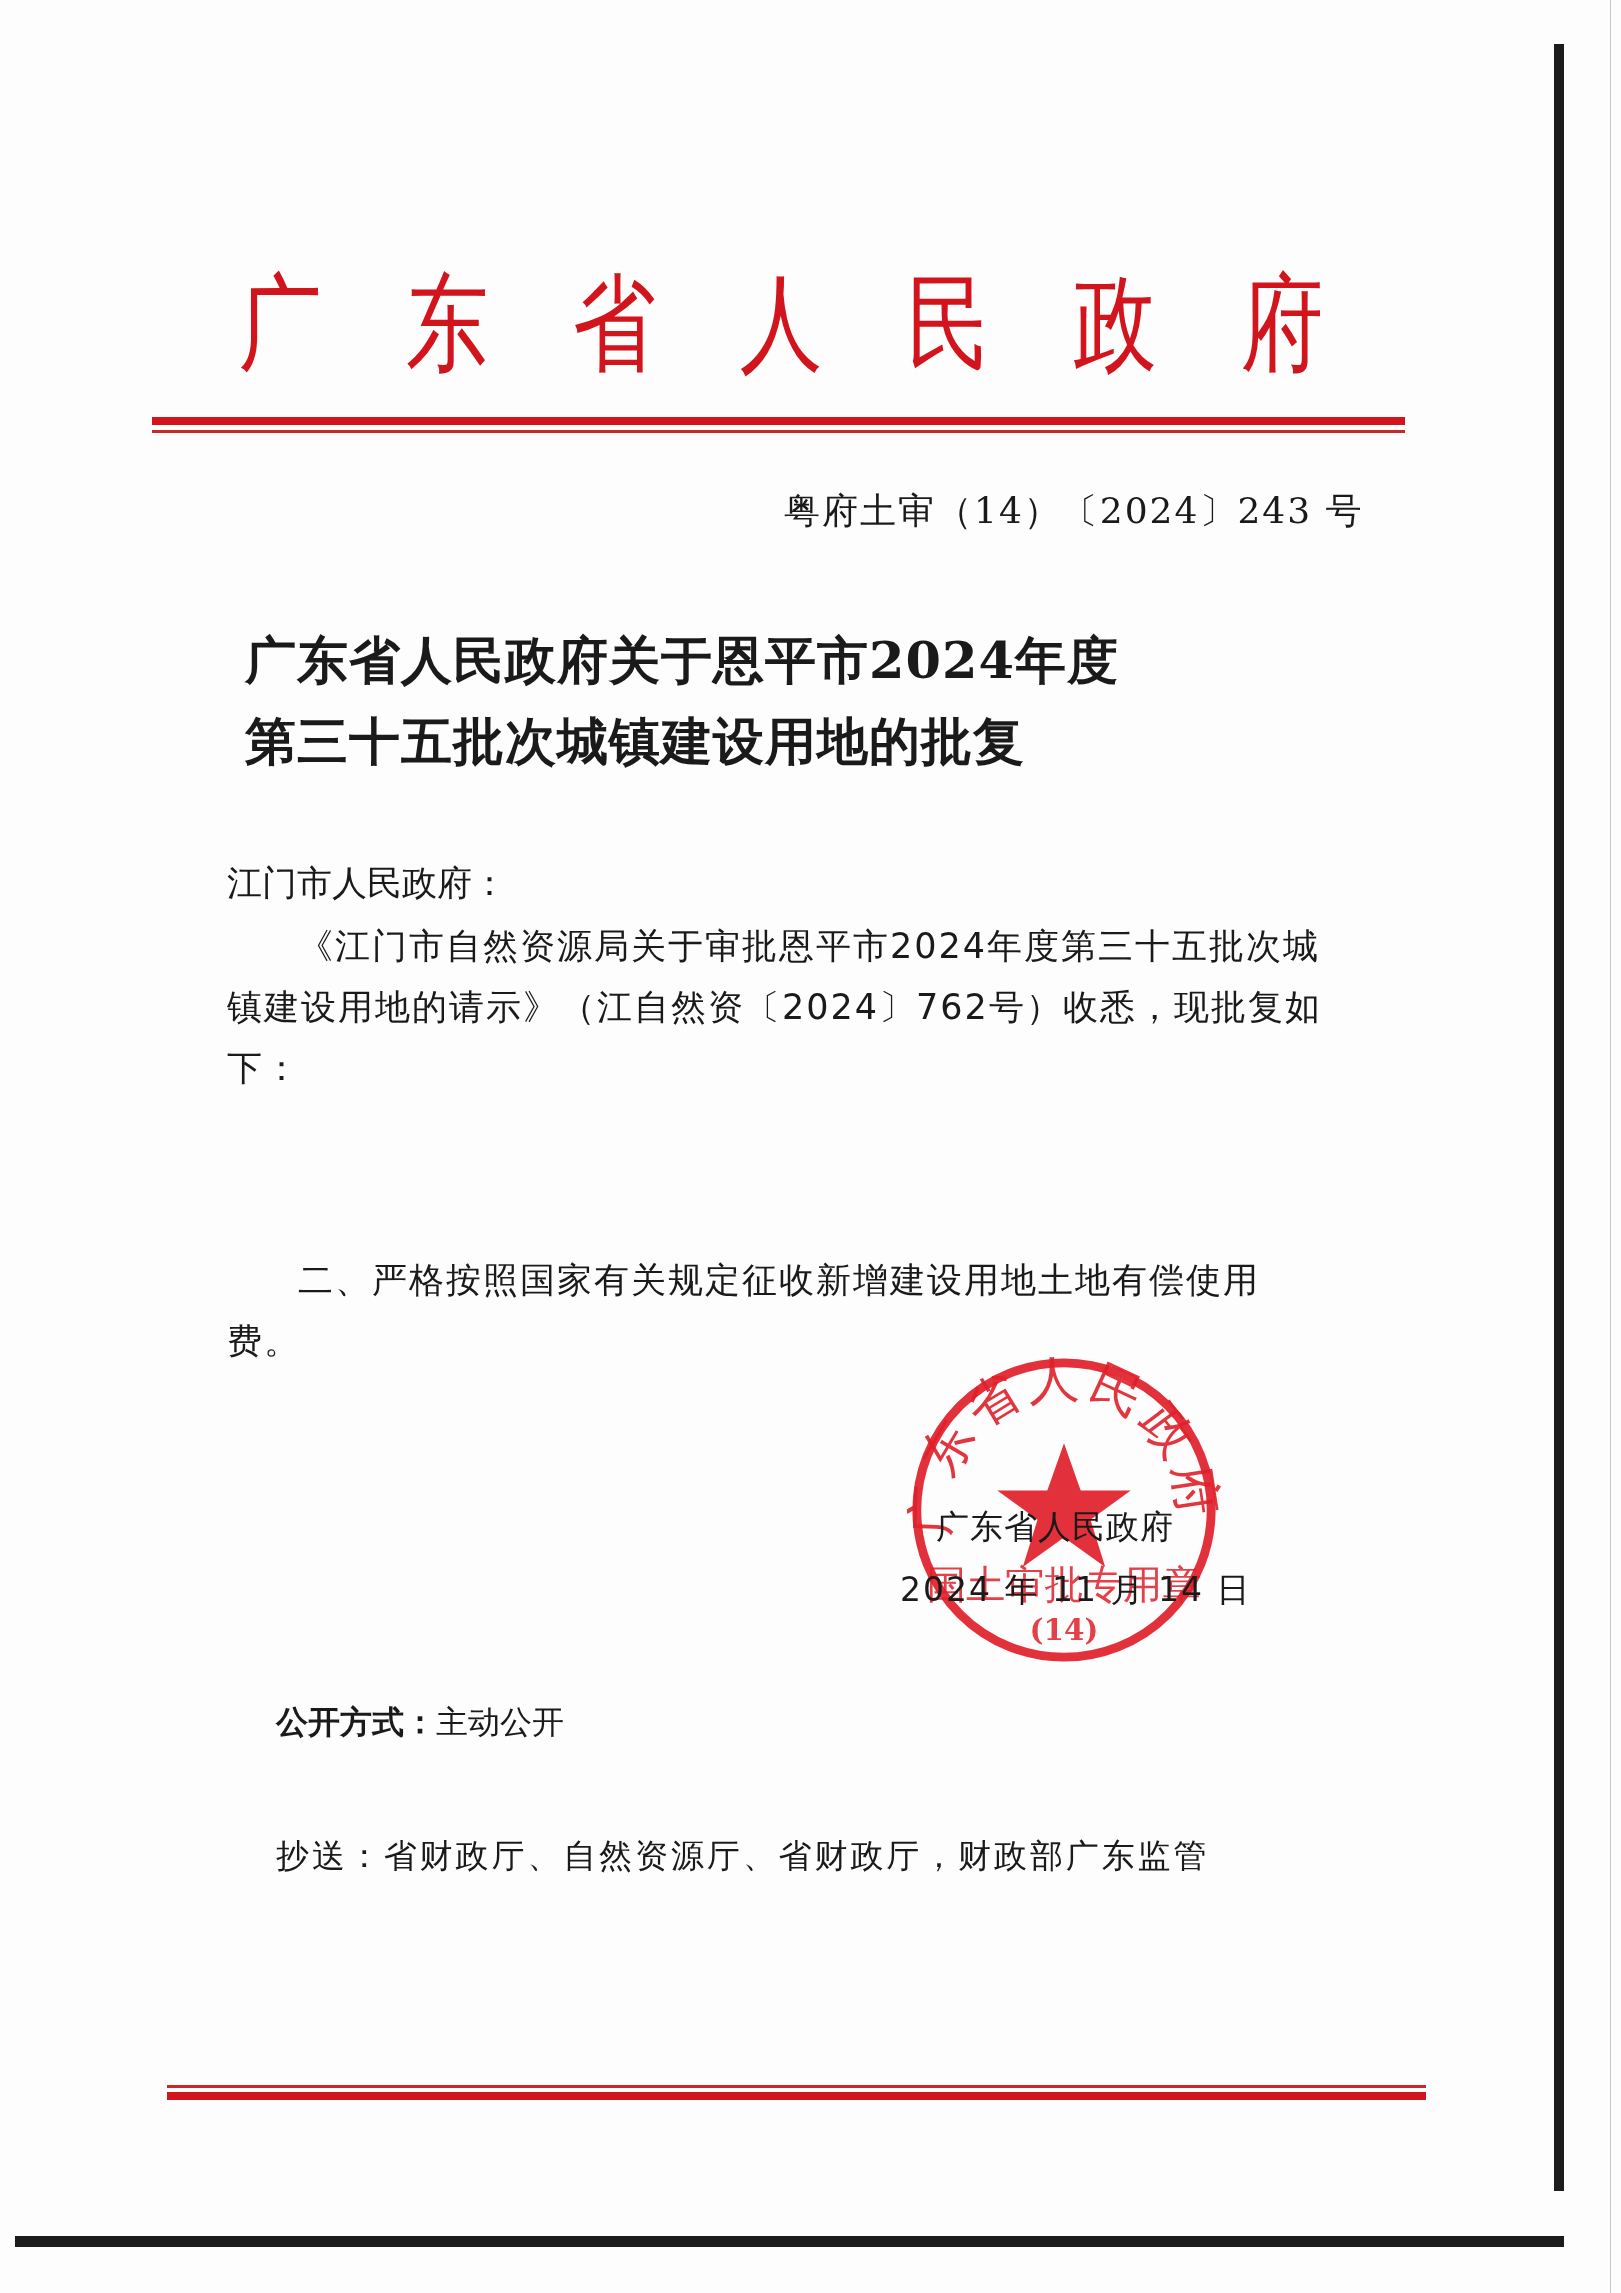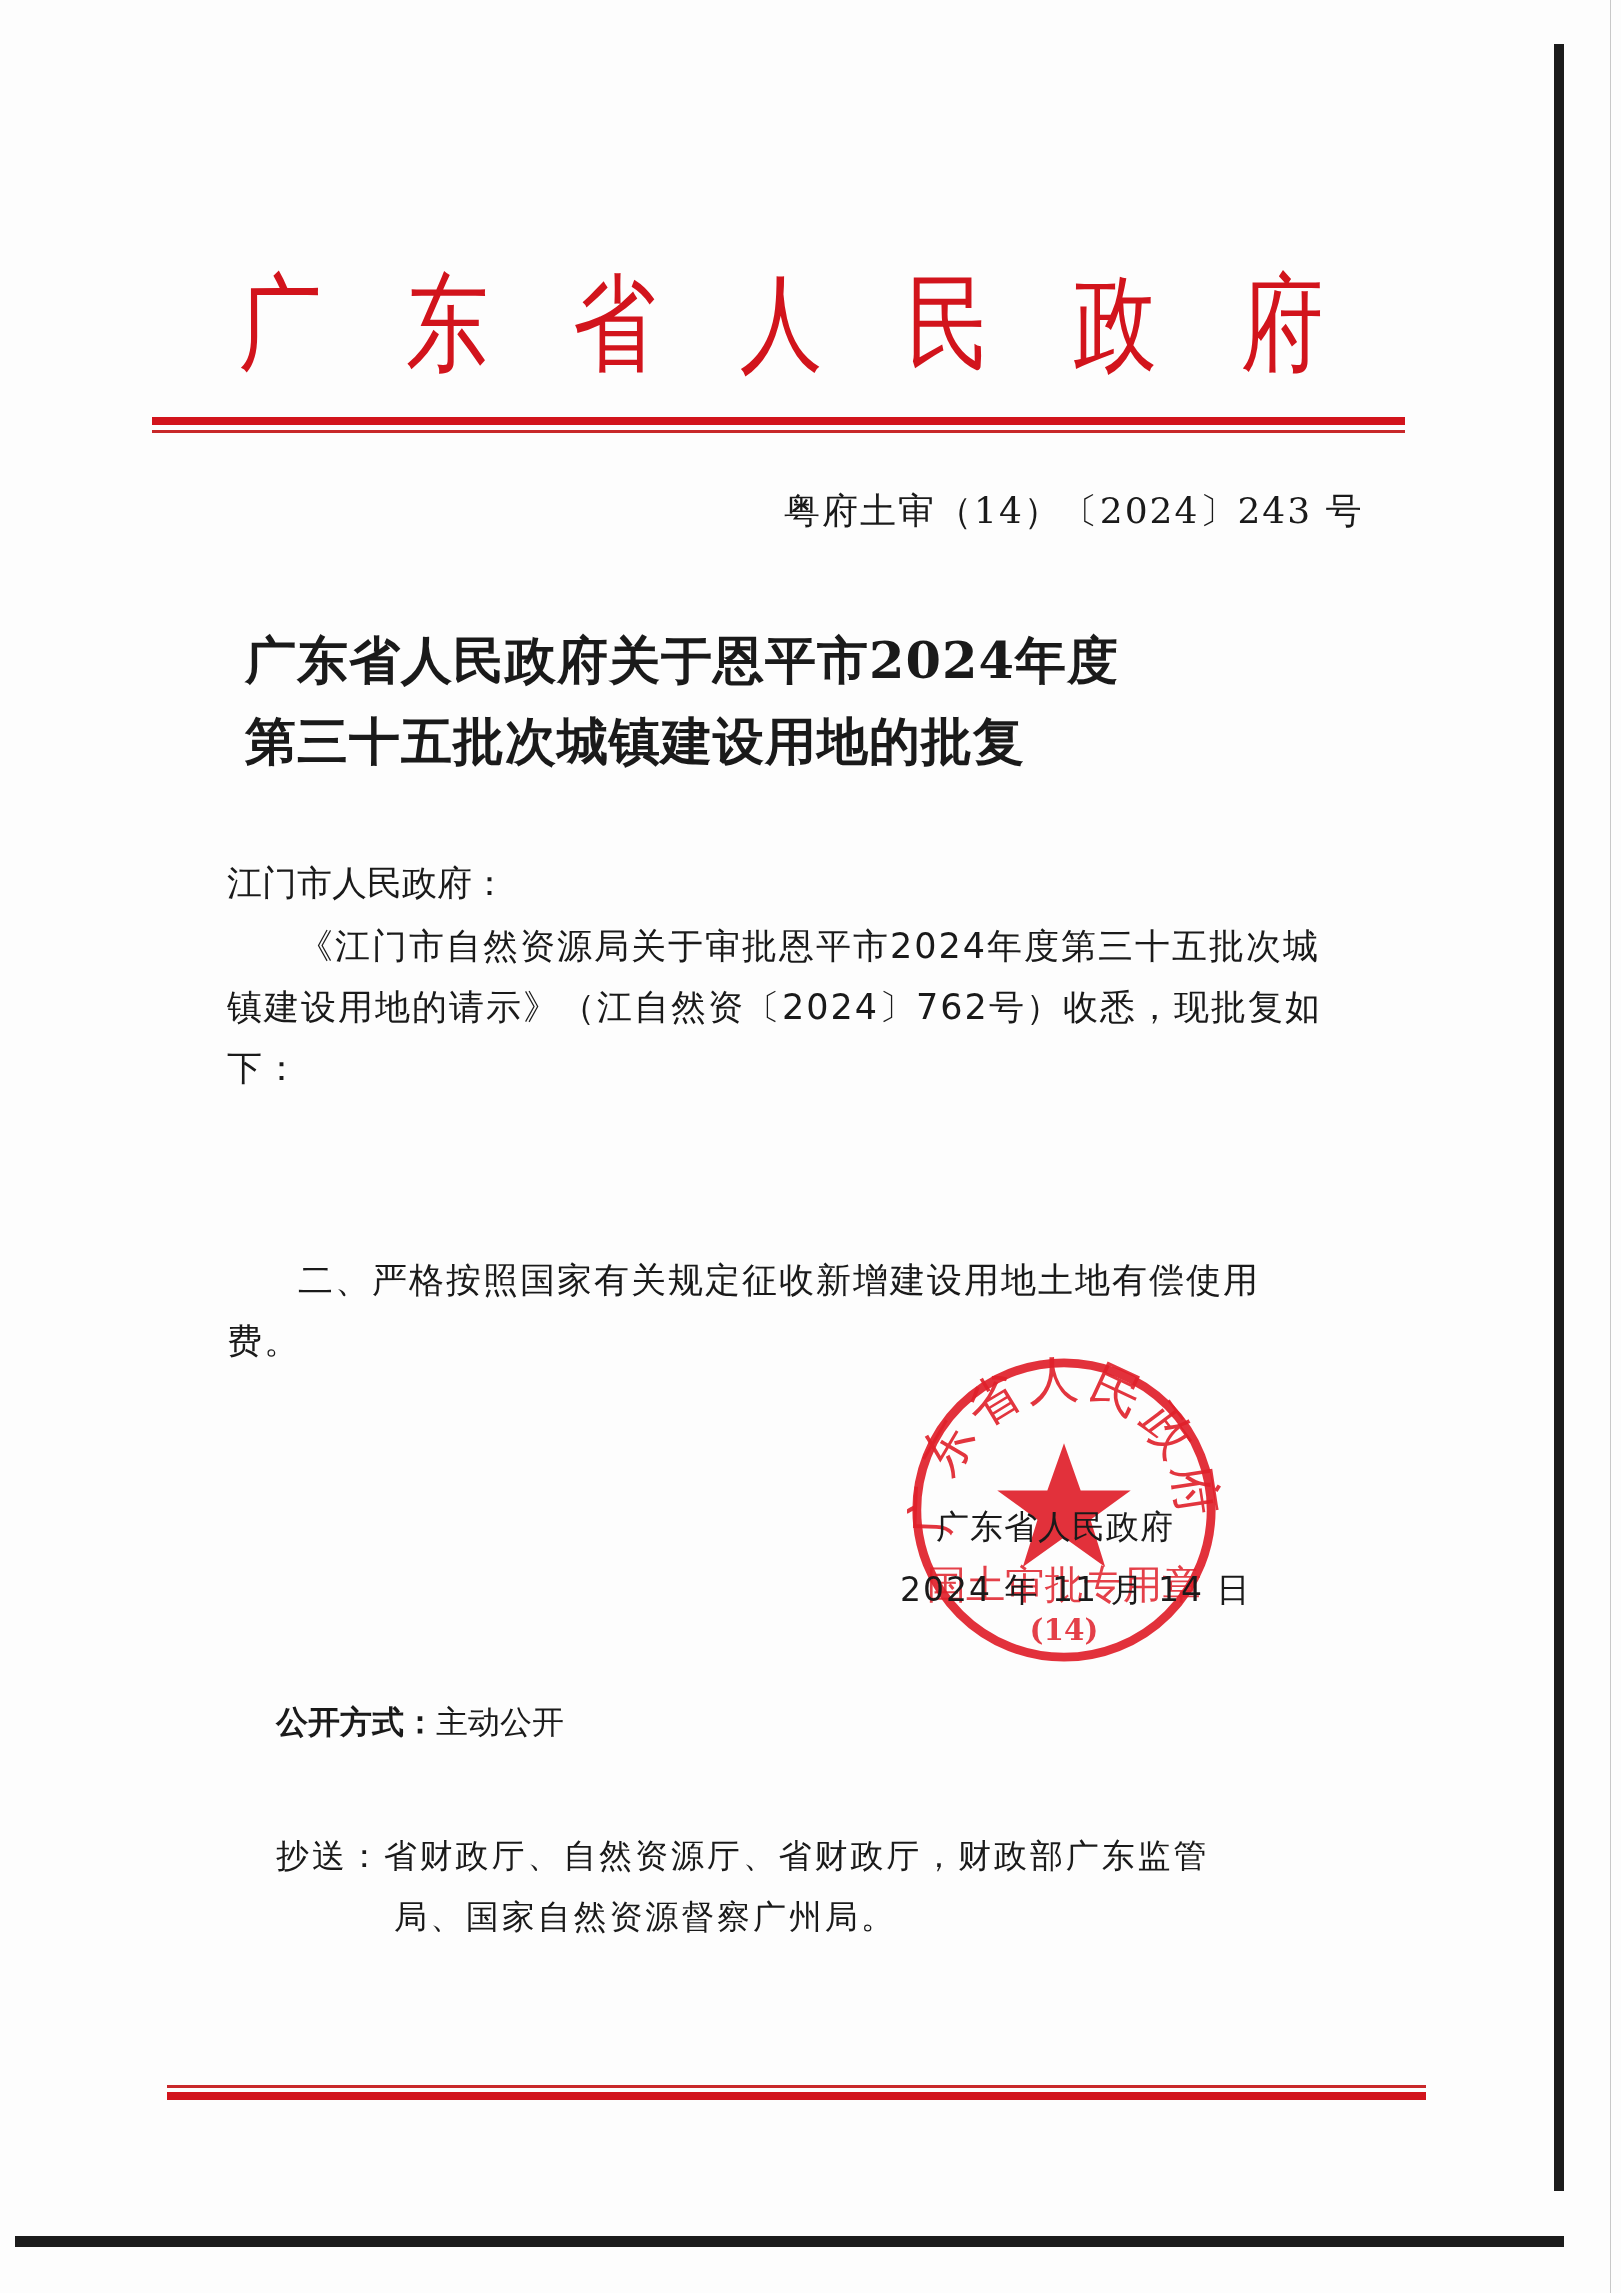--- a/index.html
+++ b/index.html
@@ -104,19 +104,18 @@
 
   <div class="signer">广东省人民政府</div>
   <div class="sign-date">2024 年 11 月 14 日</div>
 
   <div class="disclosure">
     <span class="lbl">公开方式：</span><span>主动公开</span>
   </div>
 
   <div class="cc">
     <span>抄送：</span><span>省财政厅、自然资源厅、省财政厅，财政部广东监管</span>
-    <span class="cont">局、国家自然资源督察广州局。</span>
   </div>
 
   <div class="rule-bot-thin"></div>
   <div class="rule-bot-thick"></div>
 </div>
 
 
 </body></html>

